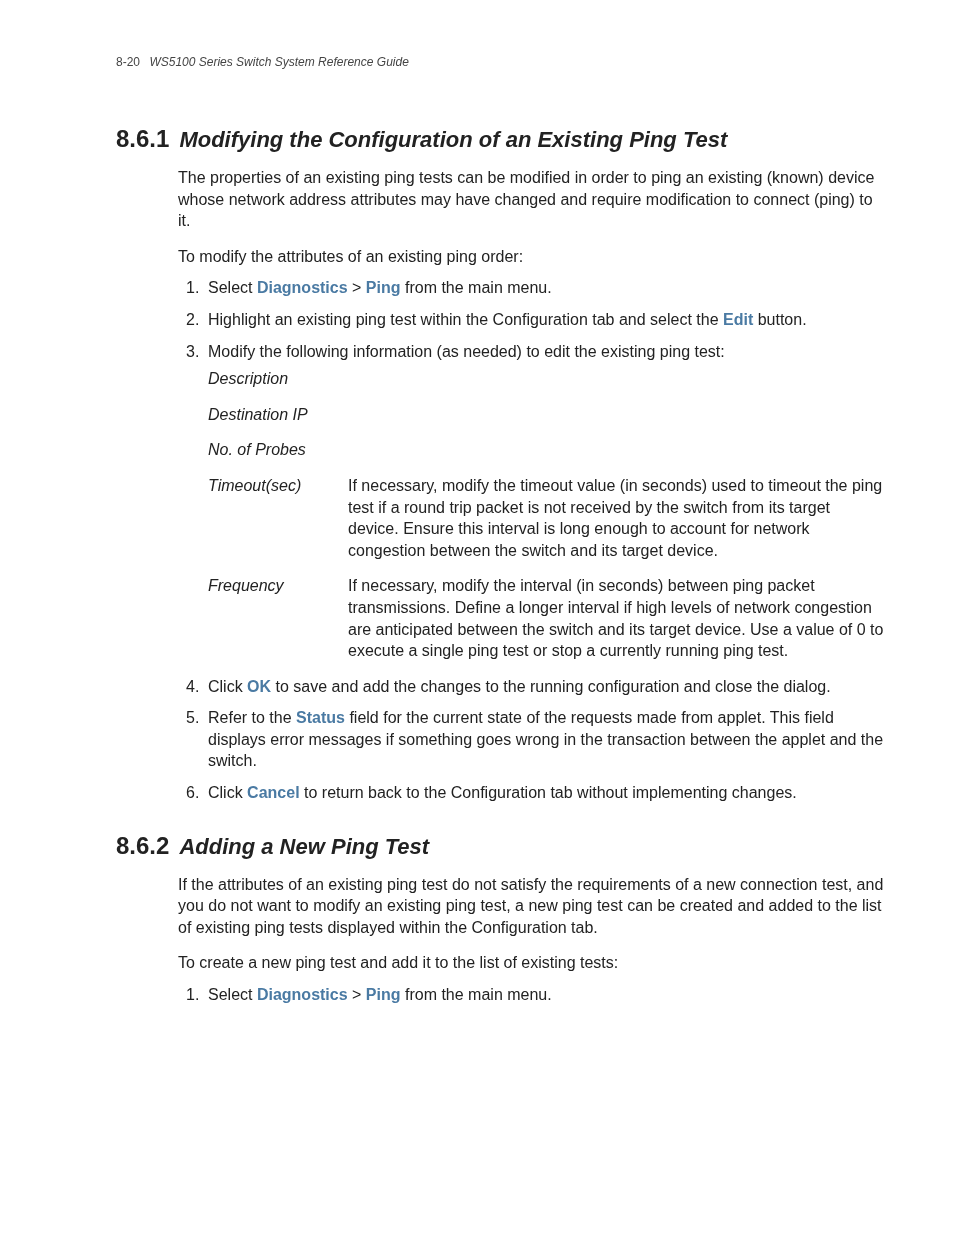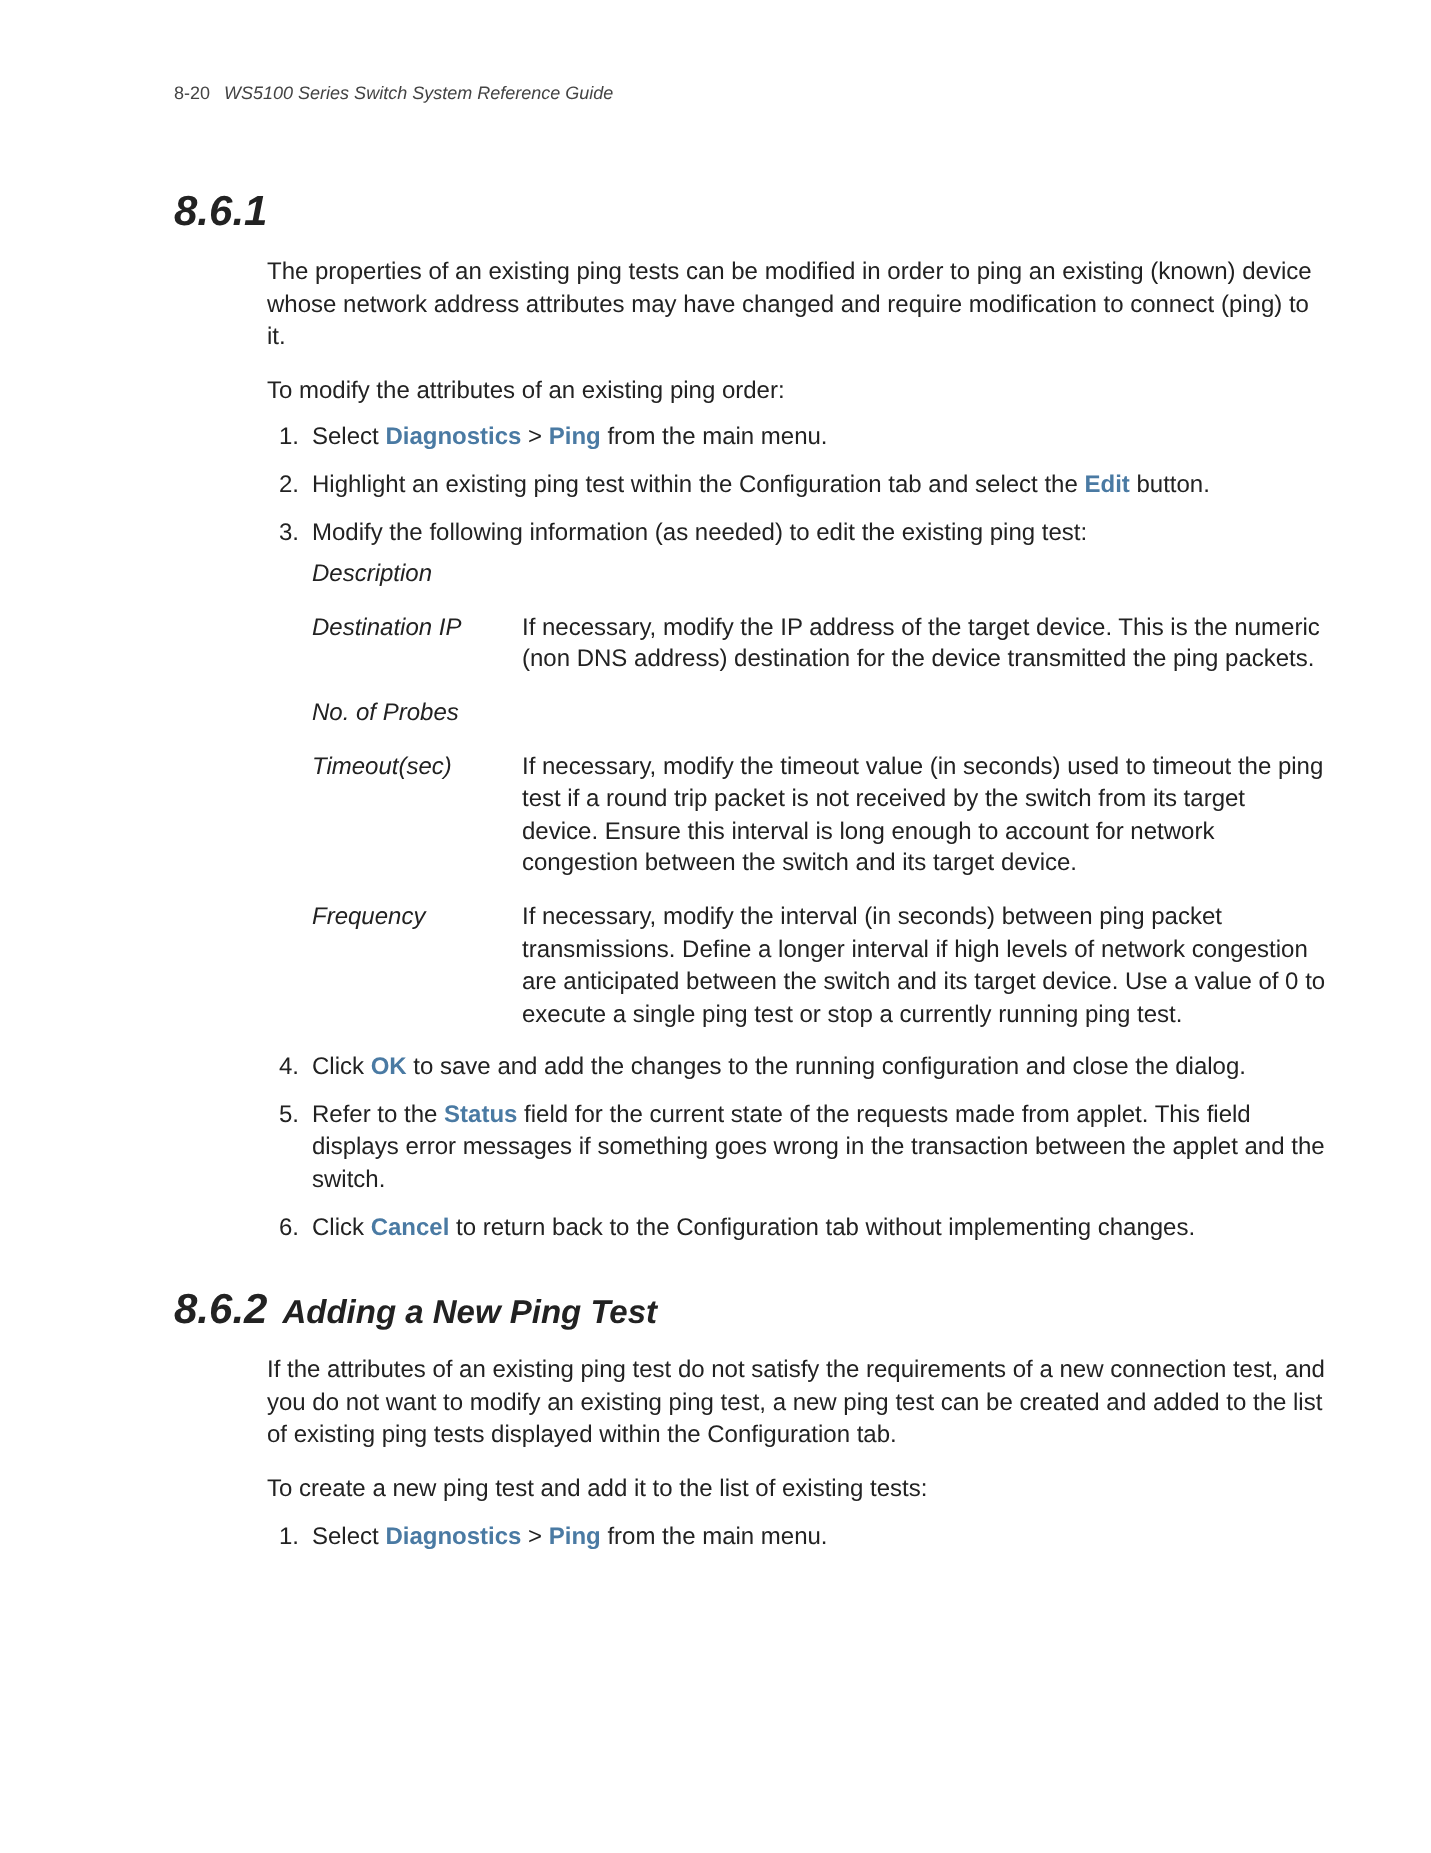--- a/index.html
+++ b/index.html
@@ -29,22 +29,21 @@
 
   .h2 {
     display: flex;
     align-items: baseline;
     gap: 10px;
     margin: 0 0 14px 0;
   }
   .h2 .num {
     font-family: "Arial Narrow", Arial, sans-serif;
     font-weight: 700;
-    font-style: italic;
-    font-size: 28px;
+    font-size: 24px;
     color: #222;
     min-width: 48px;
     font-stretch: condensed;
   }
   .h2 .txt {
     font-family: "Arial Narrow", Arial, sans-serif;
     font-weight: 700;
     font-style: italic;
     font-size: 22px;
     color: #222;
@@ -111,20 +110,21 @@
 
 <div class="page">
 
   <div class="runhead">
     <span class="pn">8-20</span>
     <span class="title">WS5100 Series Switch System Reference Guide</span>
   </div>
 
   <div class="h2">
     <span class="num">8.6.1</span>
+    <span class="txt">Modifying the Configuration of an Existing Ping Test</span>
   </div>
 
   <div class="body">
     <p class="para">The properties of an existing ping tests can be modified in order to ping an existing (known) device whose network address attributes may have changed and require modification to connect (ping) to it.</p>
     <p class="para tight">To modify the attributes of an existing ping order:</p>
 
     <ol class="steps">
 
       <li>
         <span class="marker">1.</span>
@@ -139,21 +139,20 @@
       <li>
         <span class="marker">3.</span>
         <span>Modify the following information (as needed) to edit the existing ping test:</span>
 
         <div class="defs">
           <div class="defrow">
             <div class="term">Description</div>
           </div>
           <div class="defrow">
             <div class="term">Destination IP</div>
-            <div class="desc">If necessary, modify the IP address of the target device. This is the numeric (non DNS address) destination for the device transmitted the ping packets.</div>
           </div>
           <div class="defrow">
             <div class="term">No. of Probes</div>
           </div>
           <div class="defrow">
             <div class="term">Timeout(sec)</div>
             <div class="desc">If necessary, modify the timeout value (in seconds) used to timeout the ping test if a round trip packet is not received by the switch from its target device. Ensure this interval is long enough to account for network congestion between the switch and its target device.</div>
           </div>
           <div class="defrow">
             <div class="term">Frequency</div>

